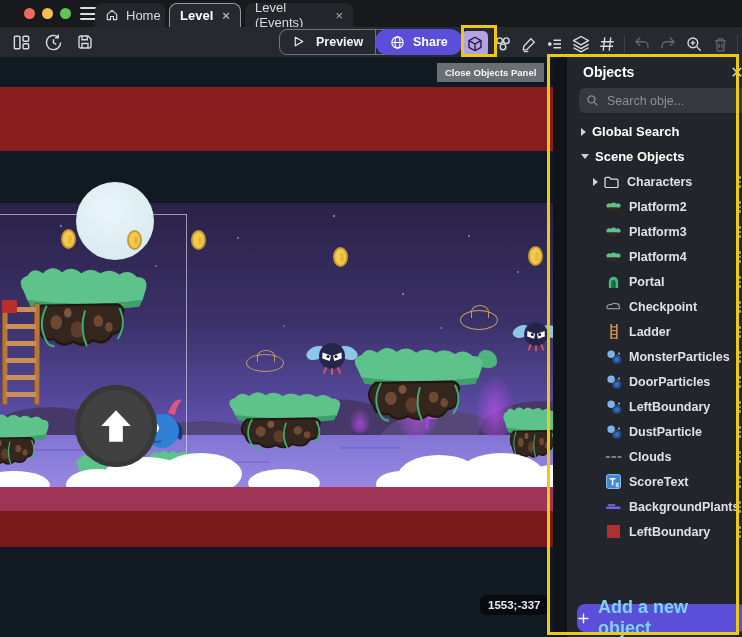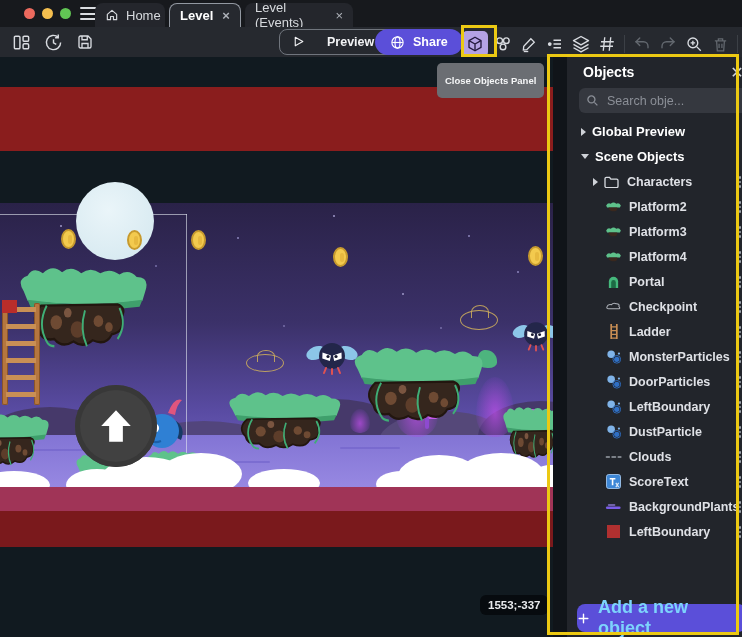--- a/index.html
+++ b/index.html
@@ -24,32 +24,32 @@
   .tab svg{flex:none;}
 
   
   .toolbar{position:absolute;left:0;top:27px;width:742px;height:30px;background:#26292f;}
   .tb-left{position:absolute;left:10px;top:4px;display:flex;gap:10px;}
   .icon-btn{width:22px;height:22px;display:flex;align-items:center;justify-content:center;color:#d9dce1;cursor:pointer;border-radius:5px;}
   .icon-btn.disabled{color:#63686f;}
   .icon-btn.selected{background:#b4a2e4;color:#241a3e;}
   .btn-preview{position:absolute;left:279px;top:2px;height:26px;display:flex;align-items:center;
                border:1px solid #70757d;border-radius:8px;color:#f2f3f5;}
-  .btn-preview .main{display:flex;align-items:flex-start;gap:22px;padding:0 12px;font-size:12.5px;font-weight:bold;cursor:pointer;}
+  .btn-preview .main{display:flex;align-items:flex-start;gap:11px;padding:0 12px;font-size:12.5px;font-weight:bold;cursor:pointer;}
   .btn-preview .chev{width:26px;align-self:stretch;display:flex;align-items:center;justify-content:center;border-left:1px solid #70757d;cursor:pointer;}
   .btn-share{position:absolute;left:375px;top:2px;height:26px;display:flex;align-items:center;gap:8px;
              background:#5b4fd9;border-radius:14px;padding:0 15px;color:#fff;font-size:12.5px;font-weight:bold;cursor:pointer;}
   .tb-right{position:absolute;left:462px;top:4px;display:flex;gap:4px;align-items:center;}
   .tb-sep{width:1px;height:18px;background:#3c4046;margin:0 2px;}
 
   
   .hl-cube{position:absolute;left:461px;top:25px;width:36px;height:32px;border:3px solid #ecc913;z-index:60;pointer-events:none;}
   .hl-panel{position:absolute;left:547px;top:54px;width:192px;height:581px;border:3px solid #ecc913;z-index:60;pointer-events:none;}
   .tooltip{position:absolute;left:437px;top:63px;background:#6b6e73;color:#f5f6f7;font-size:9.5px;font-weight:bold;
-           padding:12px 8px;border-radius:5px;z-index:70;white-space:nowrap;}
+           padding:4px 8px;border-radius:0;z-index:70;white-space:nowrap;}
 
   
   .scene{position:absolute;left:0;top:57px;width:553px;height:580px;overflow:hidden;background:#111a20;}
   .band-red-top{position:absolute;left:0;top:30px;width:553px;height:64px;background:#8a1d1d;}
   .sky{position:absolute;left:0;top:146px;width:553px;height:284px;
        background:linear-gradient(180deg,#2a2248 0%,#3b3169 42%,#5a4ca4 74%,#7668c8 100%);}
   .stars{position:absolute;left:0;top:150px;width:2px;height:2px;background:transparent;border-radius:50%;
          box-shadow:60px 18px #9f98c8,237px 30px #8d86bc,333px 8px #9f98c8,468px 28px #8d86bc,
                     155px 58px #776fa8,402px 86px #9f98c8,517px 64px #8d86bc,283px 118px #776fa8,95px 102px #8d86bc,440px 120px #776fa8;}
   .hill{position:absolute;border-radius:50% 50% 0 0;}
@@ -418,21 +418,21 @@
             </g>
         </svg>
         <input type="text" placeholder="Search obje..." style="">
       </div>
 
     </div>
 
     <div class="tree" id="object-tree">
       <div class="tree-row group-row">
         <span class="tri right"></span>
-        <span class="label">Global Preview</span>
+        <span class="label">Global Search</span>
       </div>
       <div class="tree-row group-row">
         <span class="tri down"></span>
         <span class="label">Scene Objects</span>
       </div>
 
     <div class="tree-row has-tri">
           <span class="tri right item-tri"></span>
           <span class="item-icon">
             <svg width="15" height="13" viewBox="0 0 16 14">

